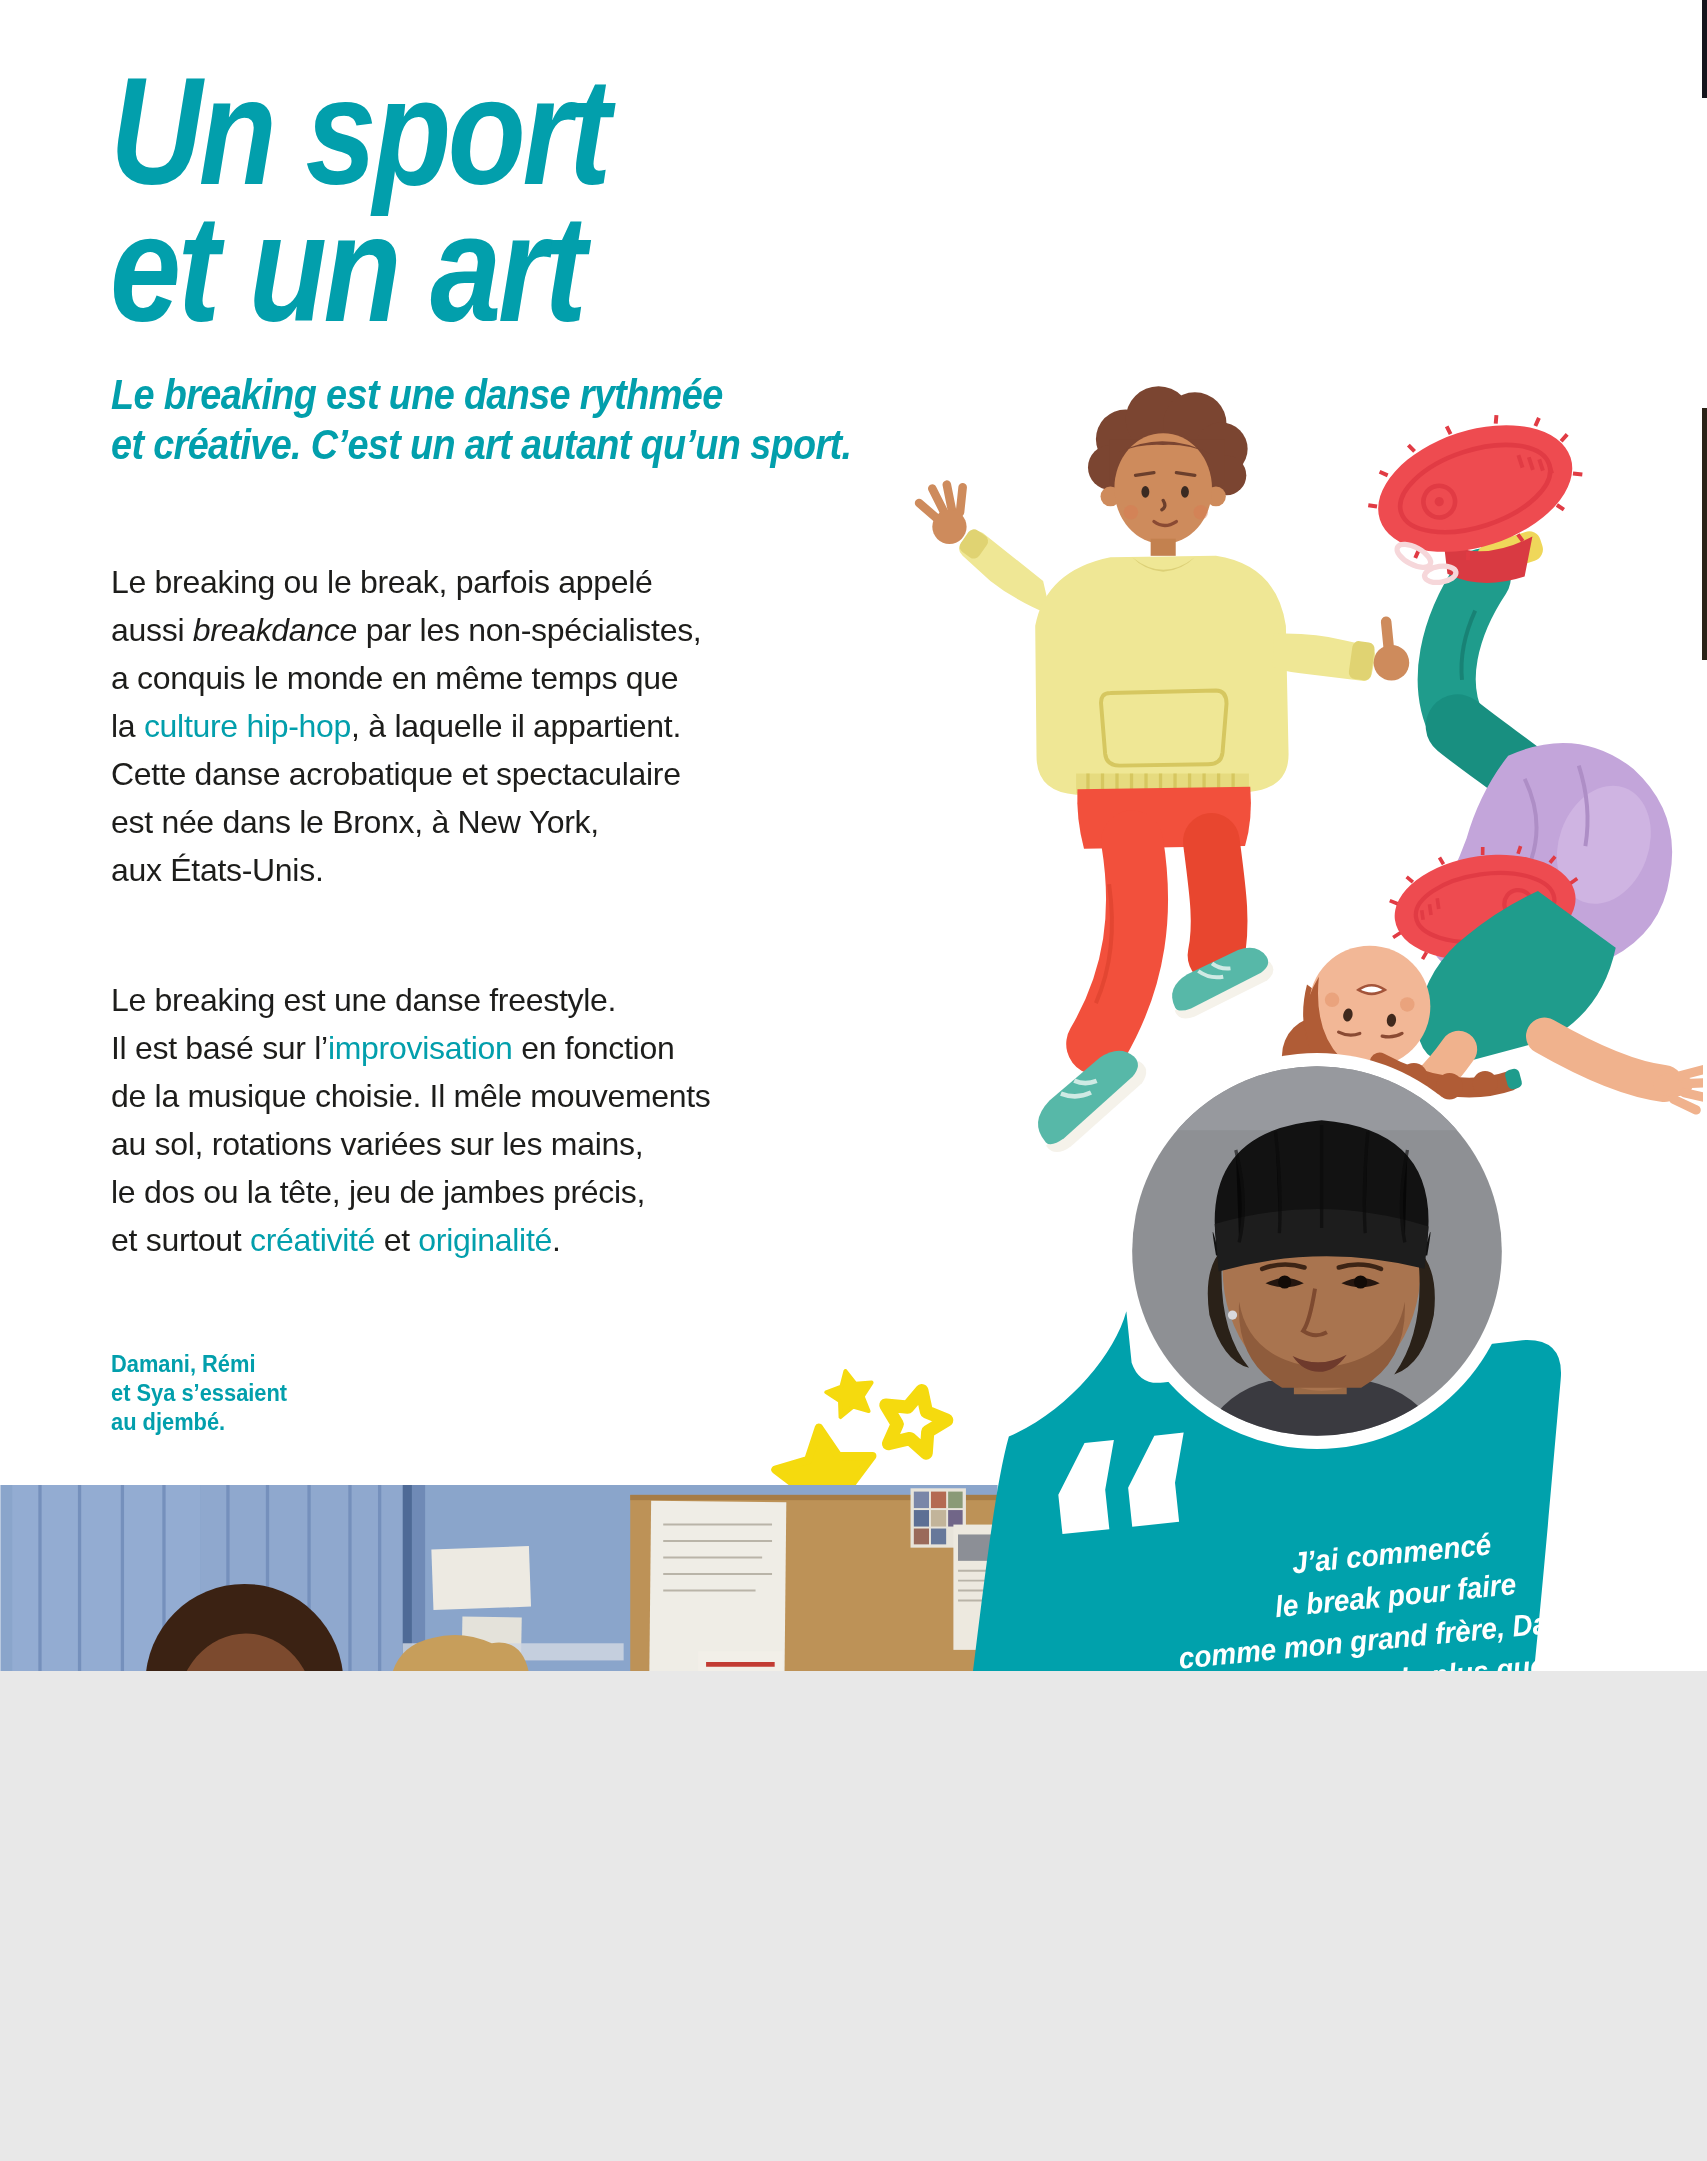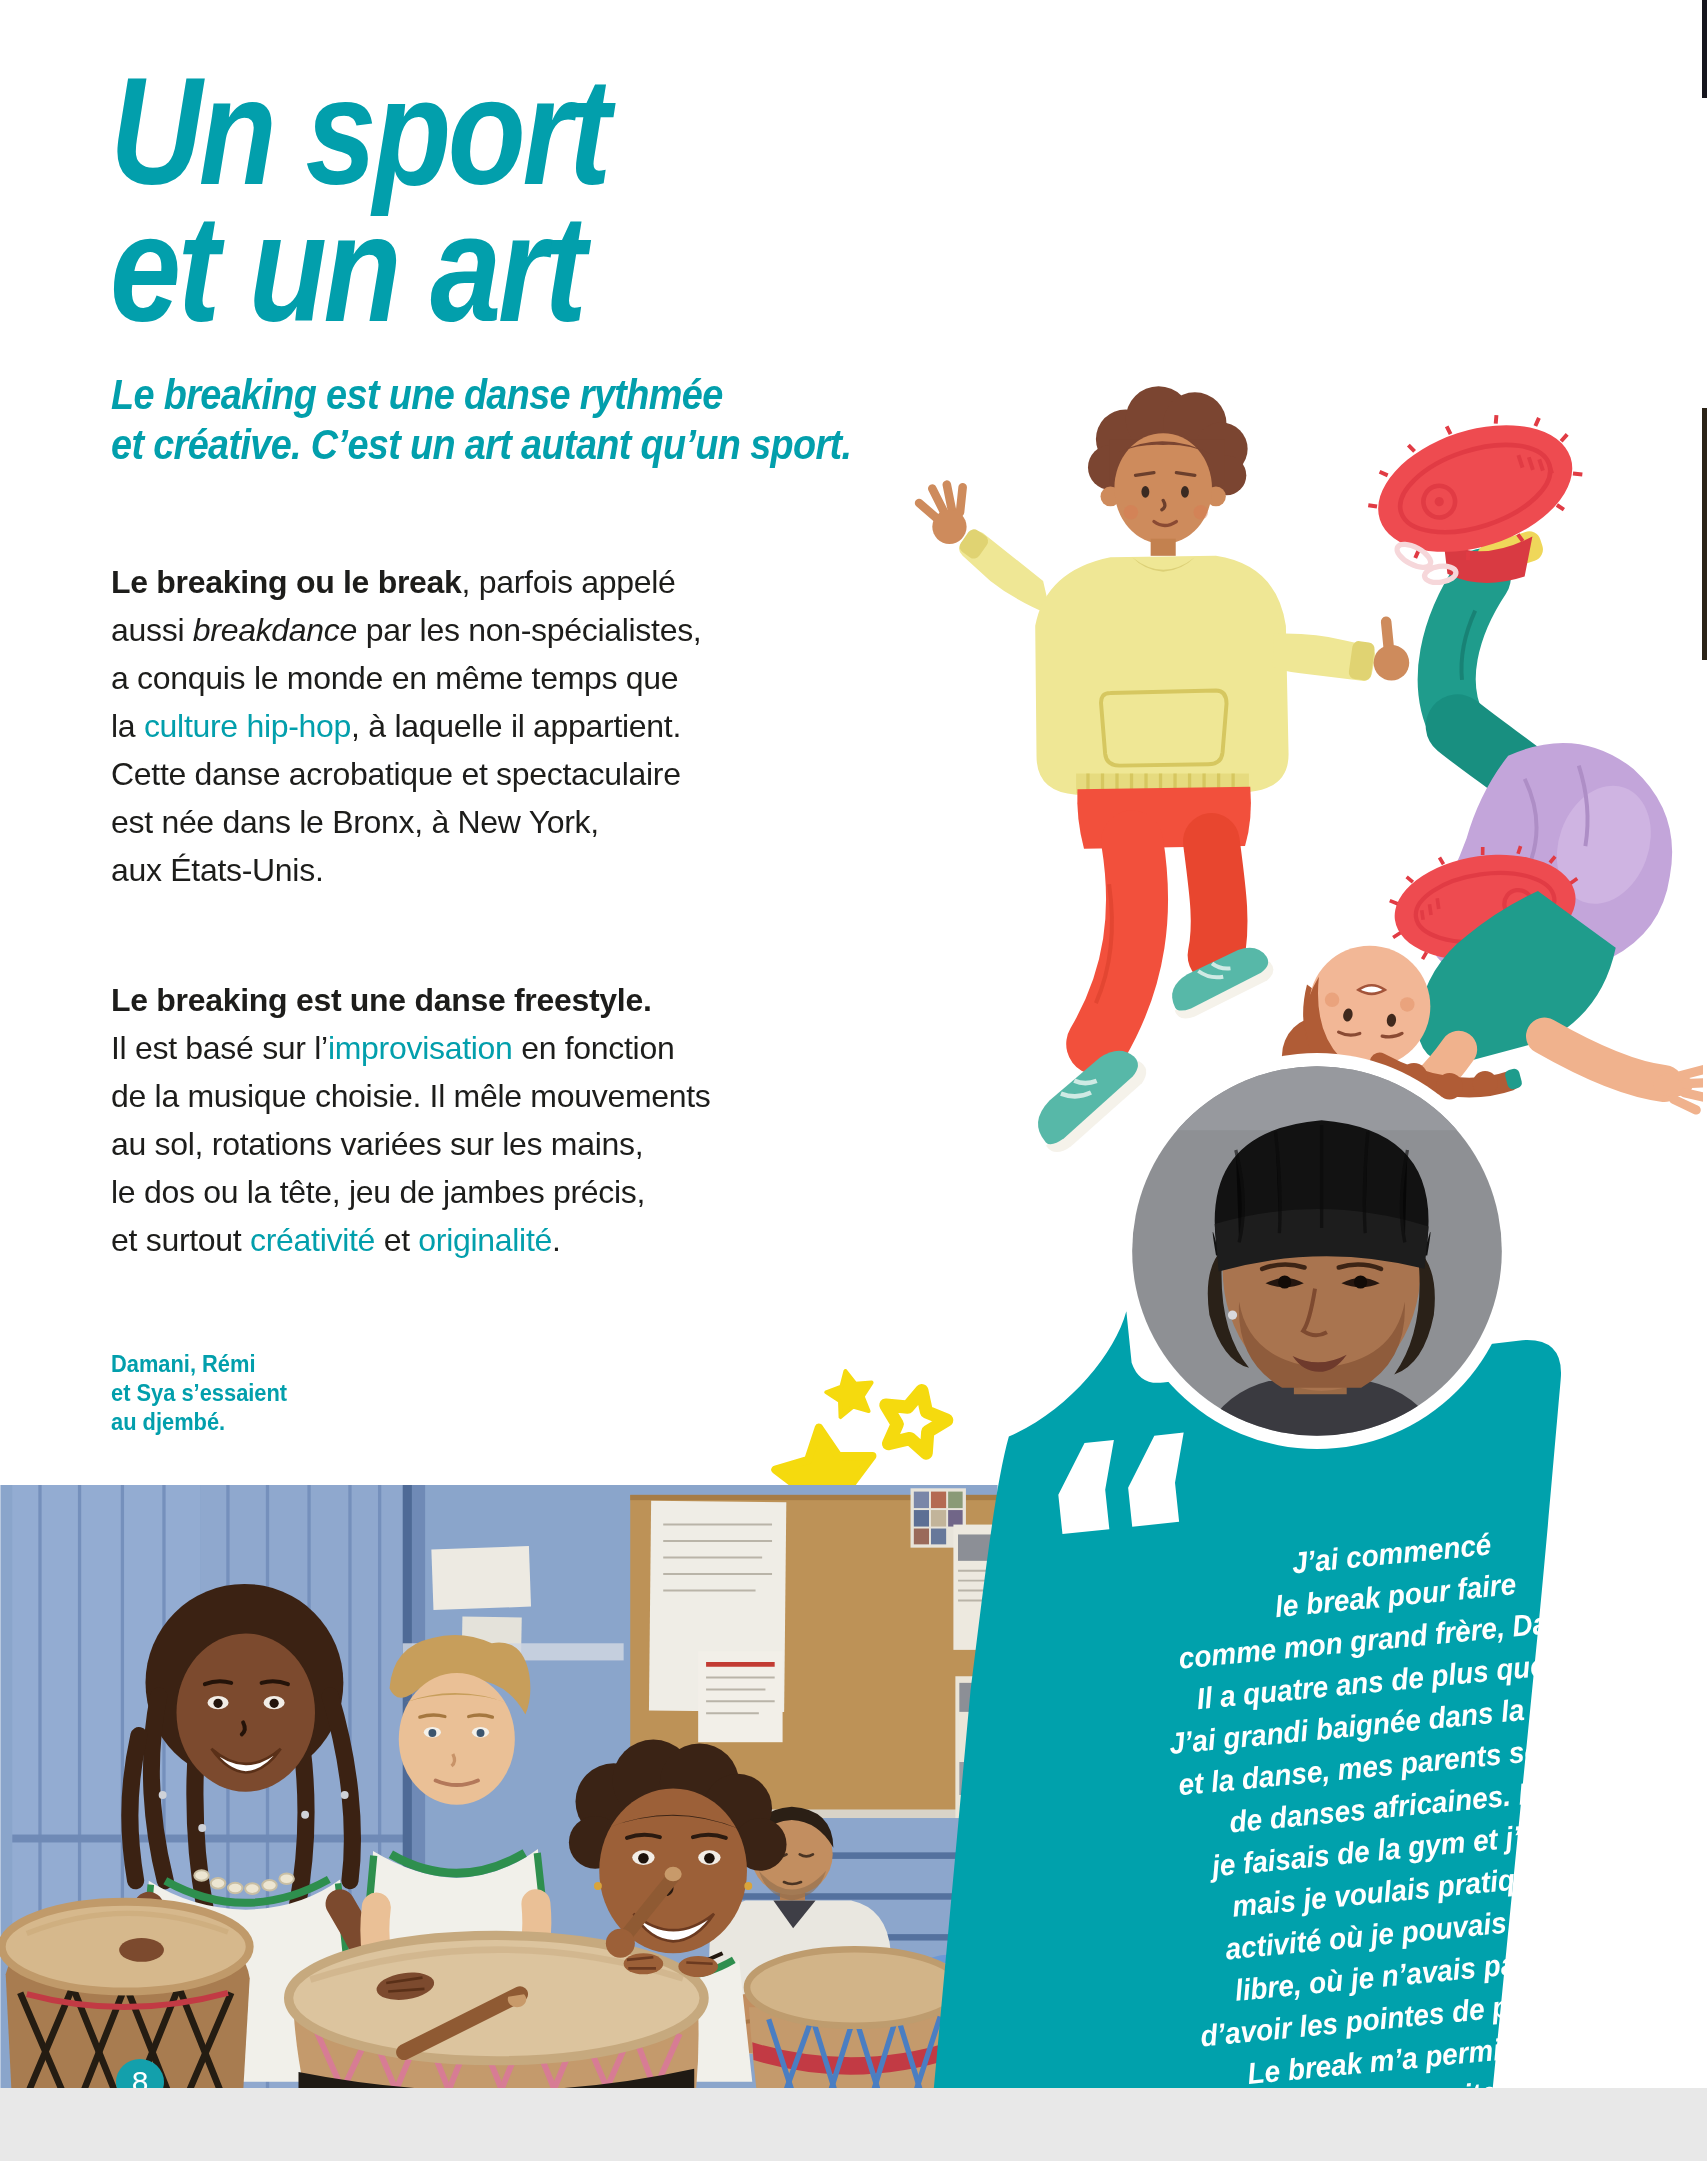--- a/index.html
+++ b/index.html
@@ -3,21 +3,21 @@
 <meta charset="utf-8">
 <style>
   :root{
     --teal:#029FAC;
     --yellow:#F5DA0E;
     --ink:#1D1D1B;
   }
   *{margin:0;padding:0;box-sizing:border-box;}
   html,body{background:#e8e8e8;}
   #page{
-    position:relative;width:1707px;height:2088px;background:#ffffff;
+    position:relative;width:1707px;height:1671px;background:#ffffff;
     overflow:hidden;font-family:"Liberation Sans",sans-serif;color:var(--ink);padding-left:17px;
   }
   
   .title{
     position:absolute;left:110px;top:63px;
     font-size:152px;line-height:.9;font-weight:bold;font-style:italic;
     color:var(--teal);letter-spacing:-4px;
     transform:scaleX(.84);transform-origin:left top;white-space:nowrap;
   }
   .subtitle{
@@ -27,21 +27,21 @@
     transform:scaleX(.9);transform-origin:left top;white-space:nowrap;
   }
   
   .bodycopy{
     position:absolute;left:111px;width:785px;
     font-size:32px;line-height:48px;color:var(--ink);
     letter-spacing:-0.3px;white-space:nowrap;
   }
   .p1{top:558px;}
   .p2{top:976px;}
-  .bodycopy .b{font-weight:bold;}
+  .bodycopy .b{font-weight:normal;}
   .bodycopy .i{font-style:italic;}
   .bodycopy .c{font-weight:normal;color:var(--teal);}
   
   .caption{
     position:absolute;left:111px;top:1350px;
     font-size:23px;line-height:29px;font-weight:bold;color:var(--teal);
     transform:scaleX(.95);transform-origin:left top;white-space:nowrap;
   }
   
   .illu{position:absolute;left:878px;top:383px;width:825px;height:785px;}

